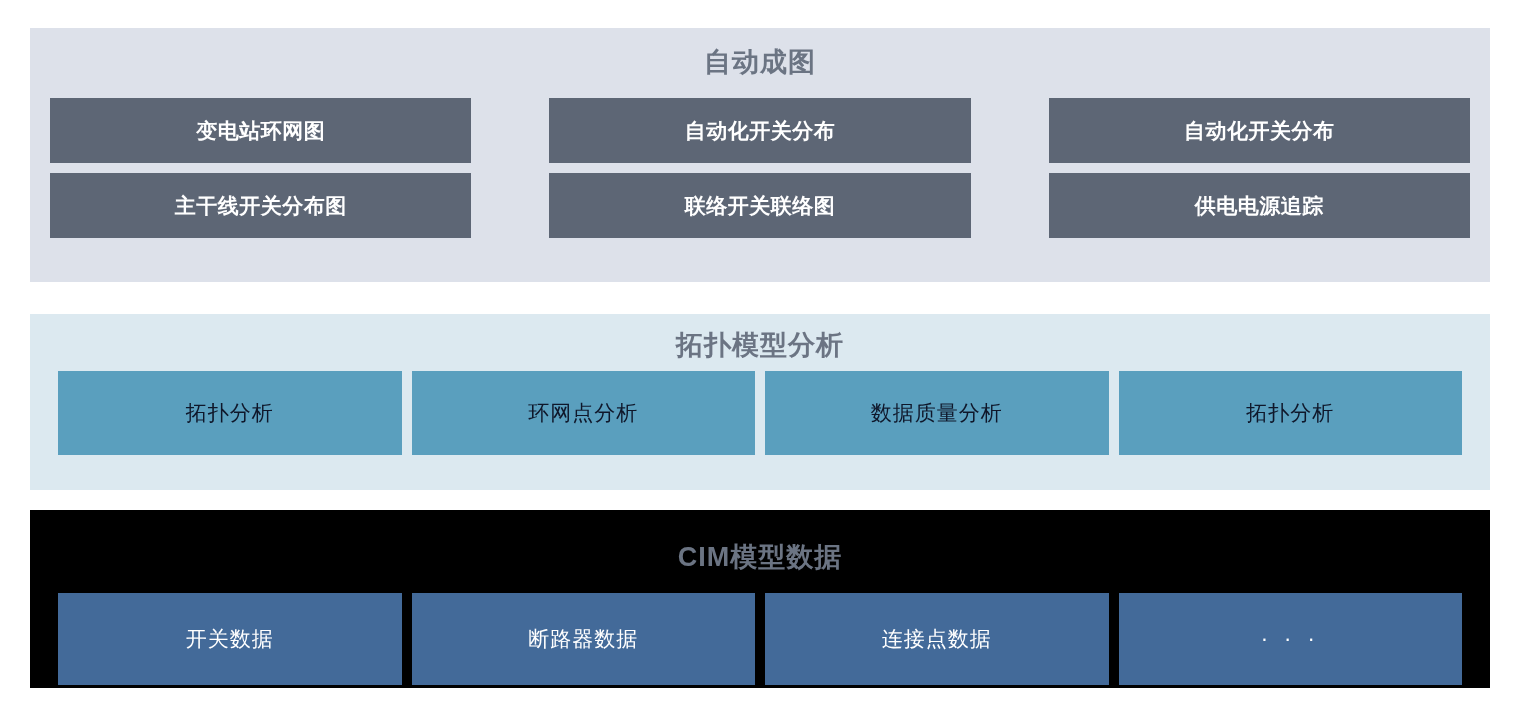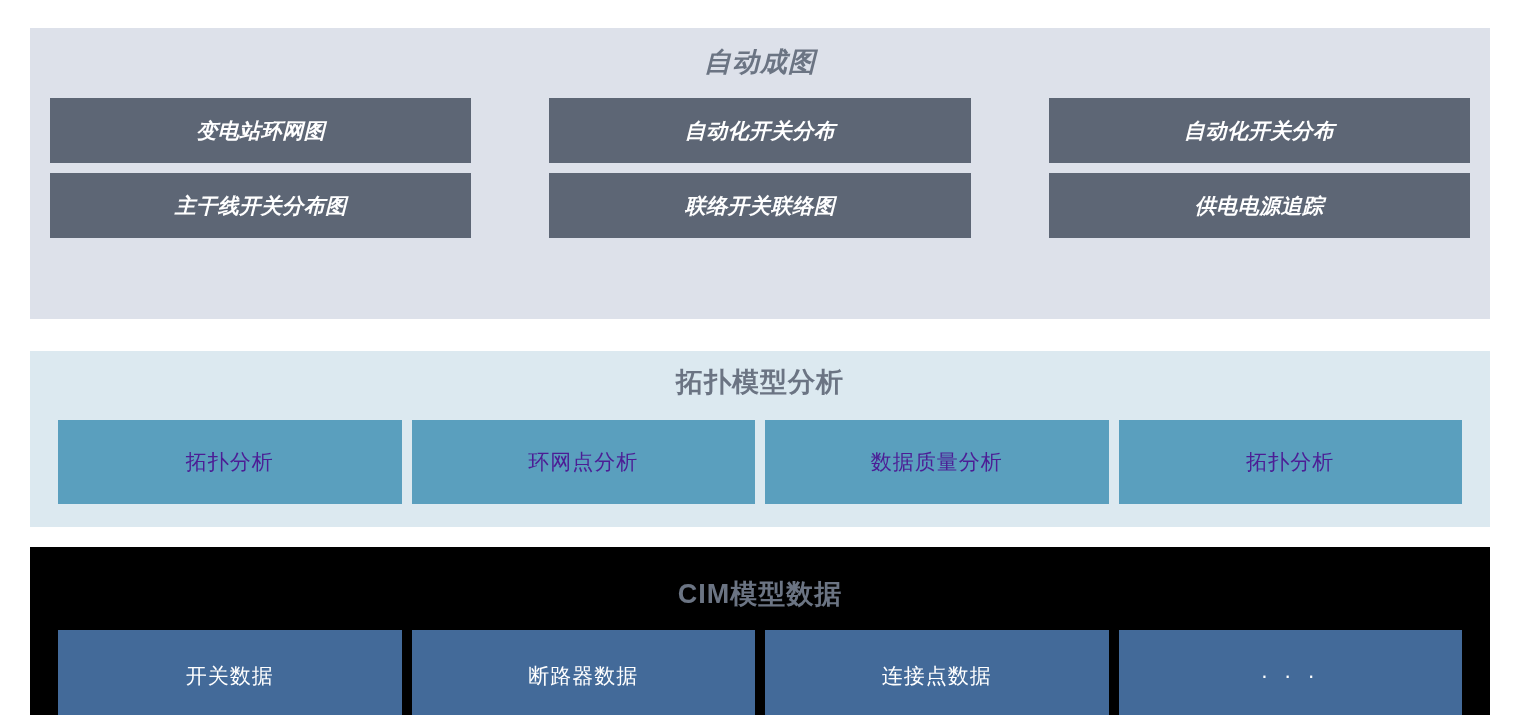--- a/index.html
+++ b/index.html
@@ -34,23 +34,22 @@
   }
   .row {
     display: flex;
     box-sizing: border-box;
     align-items: center;
   }
 
   
   #panel-automap {
     background: #dde1ea;
-    height: 291px;
+    height: 254px;
     padding: 0 20px;
-    font-style: italic;
   }
   #panel-automap .panel-title {
     font-size: 27px;
     line-height: 27px;
     padding-top: 21px;
     padding-bottom: 22px;
   }
   #panel-automap .row {
     gap: 78px;
     margin-bottom: 10px;
@@ -72,28 +71,28 @@
   #panel-topology {
     background: #dce9f0;
     height: 176px;
     margin-top: 32px;
     padding: 0 28px;
   }
   #panel-topology .panel-title {
     font-size: 27px;
     line-height: 27px;
     padding-top: 18px;
-    padding-bottom: 24px;
+    padding-bottom: 12px;
   }
   #panel-topology .row { gap: 10px; }
   #panel-topology .cell {
     flex: 1 1 0;
     height: 84px;
     background: #5a9fbe;
-    color: #4c1d95;
+    color: #0f172a;
     font-size: 21px;
     font-weight: normal;
     display: flex;
     align-items: center;
     justify-content: center;
     letter-spacing: 1px;
   }
 
   
   #panel-cim {

